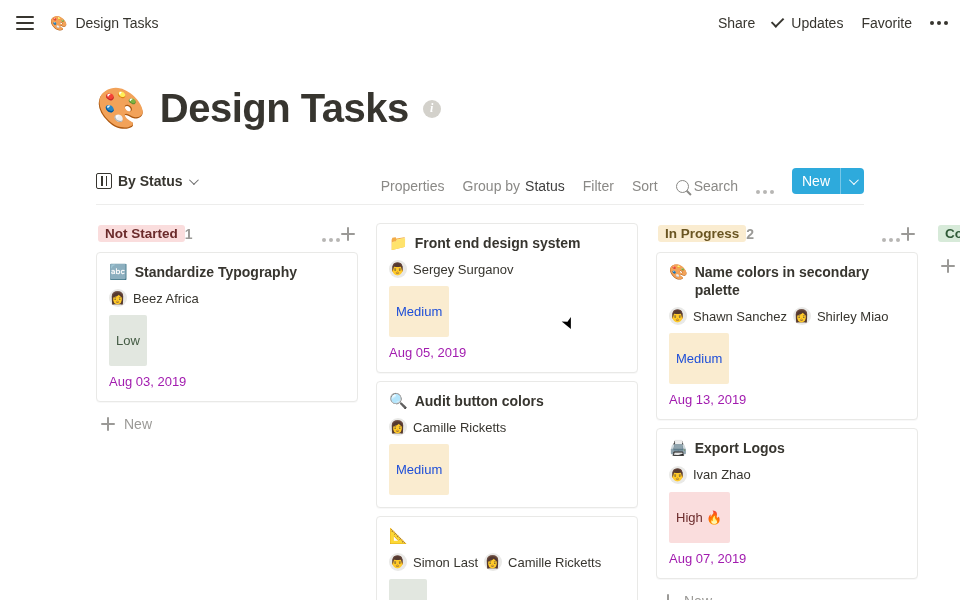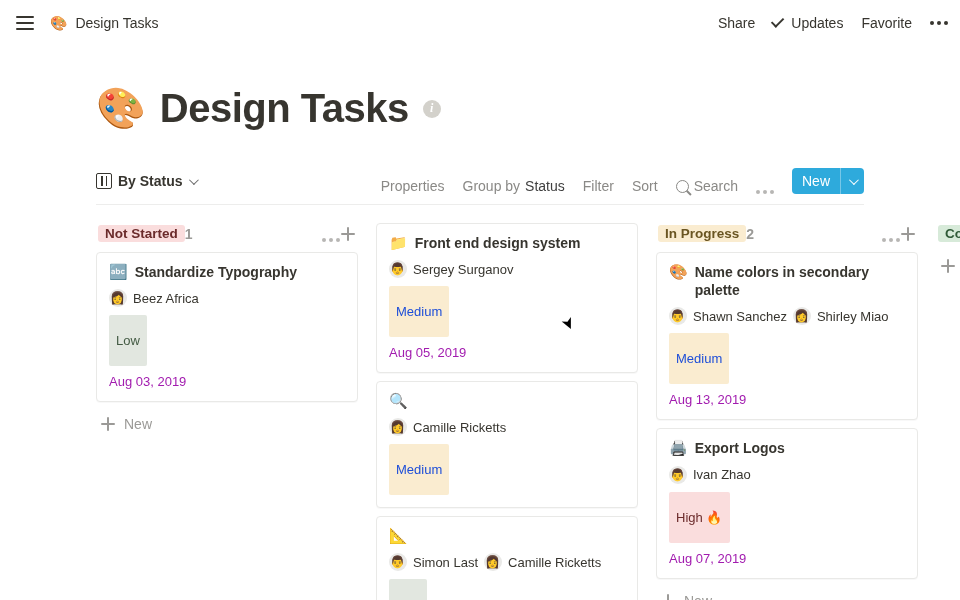--- a/index.html
+++ b/index.html
@@ -294,20 +294,21 @@
     <div class="col">
       <div class="card"><div class="ct">
       <span class="emoji">📁</span>
       <span>Front end design system</span>
     </div><div class="people">
           <span class="avatar">👨</span>
                  <span>Sergey Surganov</span>
         </div><span class="badge badge-med">Medium</span><div class="date">Aug 05, 2019</div></div>
       <div class="card"><div class="ct">
       <span class="emoji">🔍</span>
+      <span>Audit button colors</span>
     </div><div class="people">
           <span class="avatar">👩</span>
                  <span>Camille Ricketts</span>
         </div><span class="badge badge-med">Medium</span></div>
       <div class="card"><div class="ct">
       <span class="emoji">📐</span>
     </div><div class="people">
           <span class="avatar">👨</span>
                  <span>Simon Last</span>
           <span class="avatar">👩</span>

